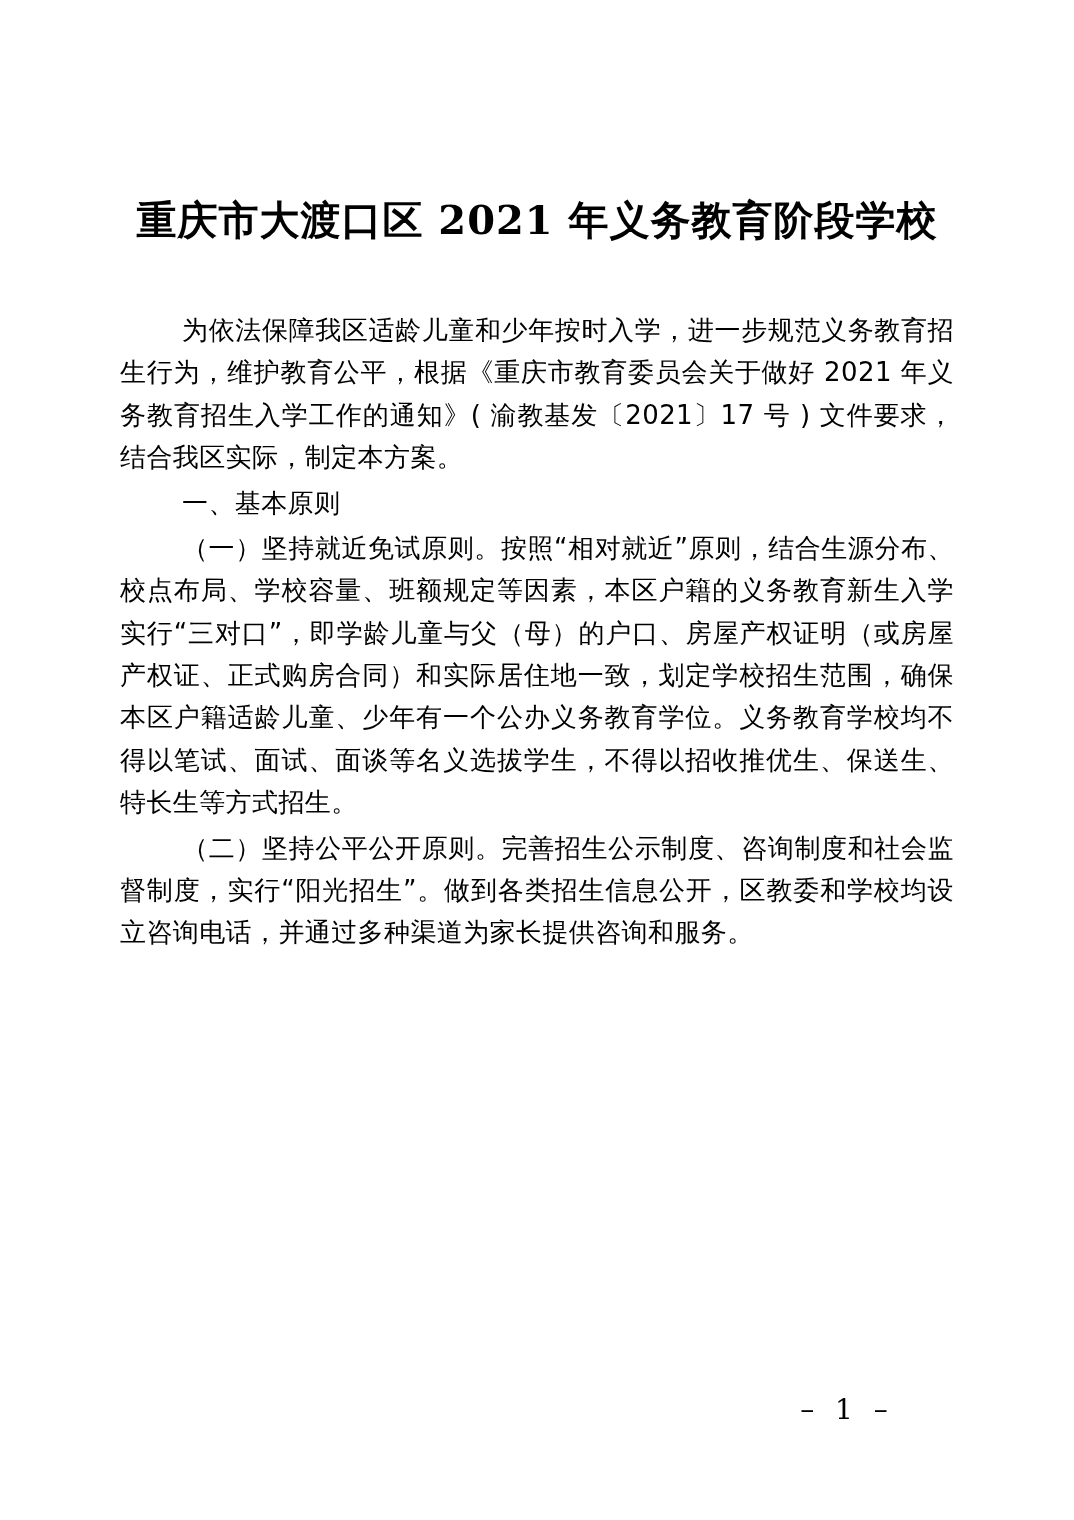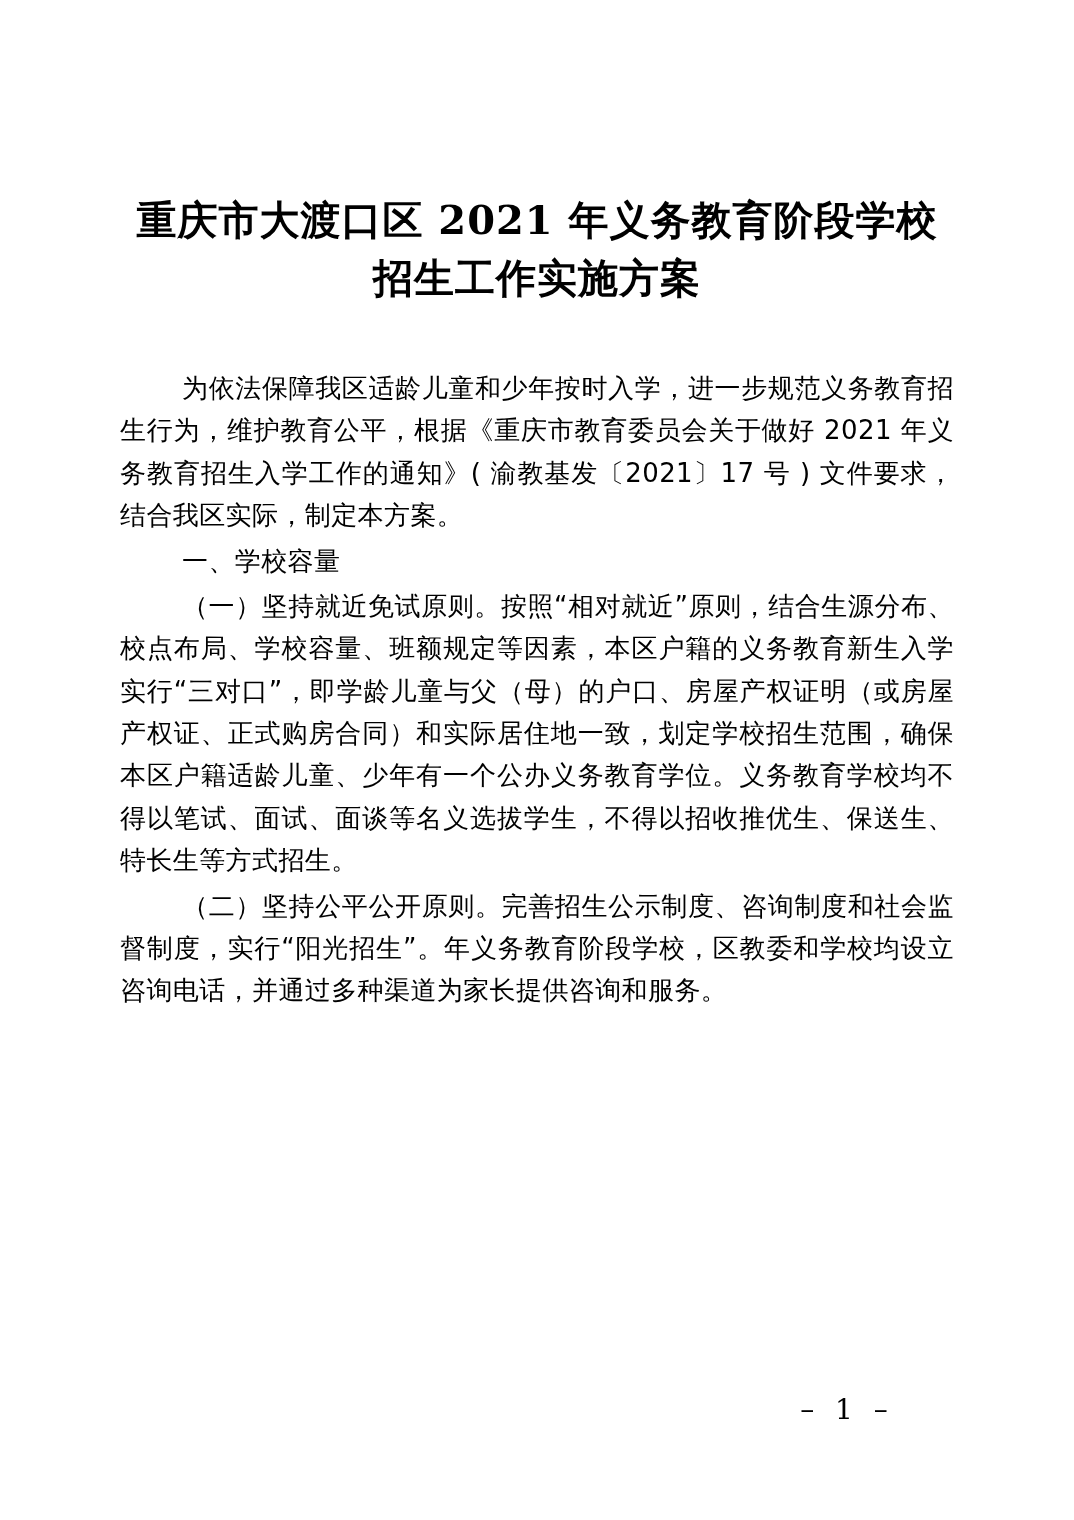--- a/index.html
+++ b/index.html
@@ -60,24 +60,23 @@
     padding-left: 620px;
   }
 </style>
 </head>
 <body>
 
 <div class="page">
 
   <h1 class="doc-title">
     <span class="line">重庆市大渡口区 2021 年义务教育阶段学校</span>
-    <span class="line">招生工作实施方案</span>
   </h1>
 
   <div class="body-text">
     <p class="para">为依法保障我区适龄儿童和少年按时入学，进一步规范义务教育招生行为，维护教育公平，根据《重庆市教育委员会关于做好 2021 年义务教育招生入学工作的通知》( 渝教基发〔2021〕17 号 ) 文件要求，结合我区实际，制定本方案。</p>
-    <p class="para">一、学校容量</p>
+    <p class="para">一、基本原则</p>
     <p class="para">（一）坚持就近免试原则。按照“相对就近”原则，结合生源分布、校点布局、学校容量、班额规定等因素，本区户籍的义务教育新生入学实行“三对口”，即学龄儿童与父（母）的户口、房屋产权证明（或房屋产权证、正式购房合同）和实际居住地一致，划定学校招生范围，确保本区户籍适龄儿童、少年有一个公办义务教育学位。义务教育学校均不得以笔试、面试、面谈等名义选拔学生，不得以招收推优生、保送生、特长生等方式招生。</p>
-    <p class="para">（二）坚持公平公开原则。完善招生公示制度、咨询制度和社会监督制度，实行“阳光招生”。年义务教育阶段学校，区教委和学校均设立咨询电话，并通过多种渠道为家长提供咨询和服务。</p>
+    <p class="para">（二）坚持公平公开原则。完善招生公示制度、咨询制度和社会监督制度，实行“阳光招生”。做到各类招生信息公开，区教委和学校均设立咨询电话，并通过多种渠道为家长提供咨询和服务。</p>
   </div>
 
   <div class="page-number">– 1 –</div>
 </div>
 
 </body></html>

